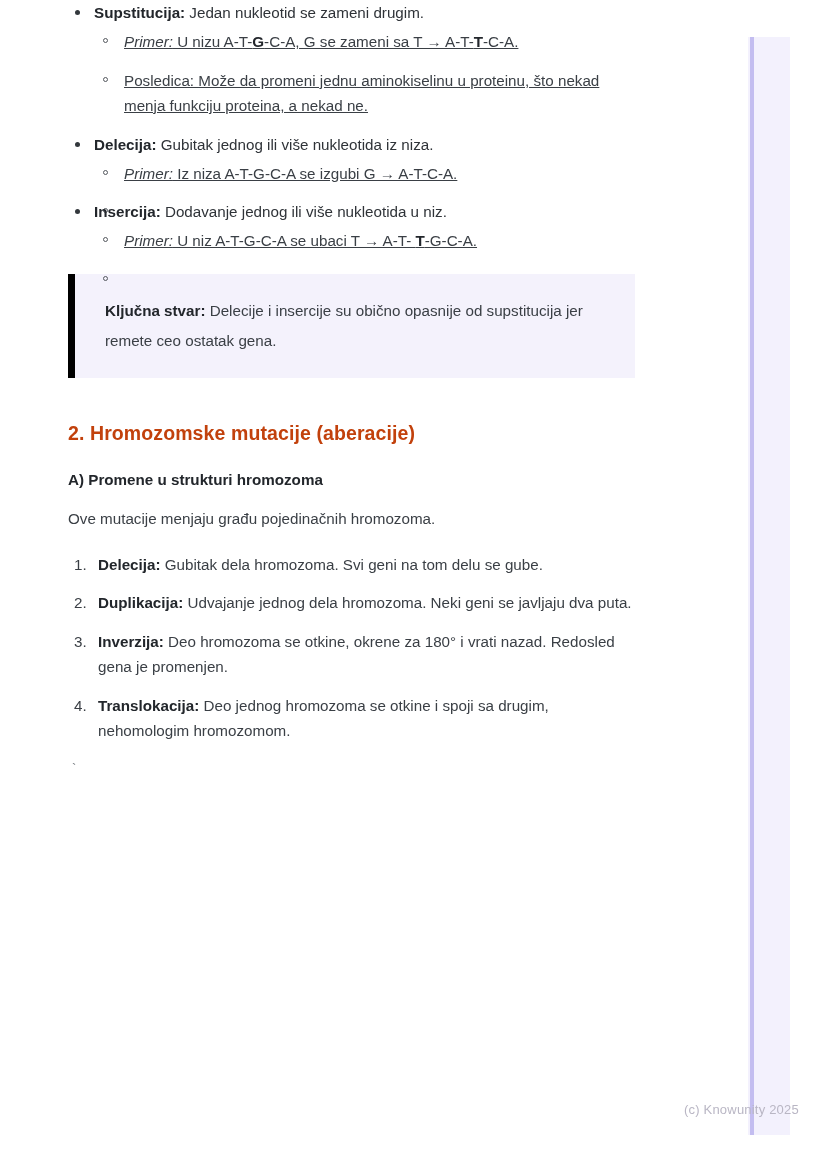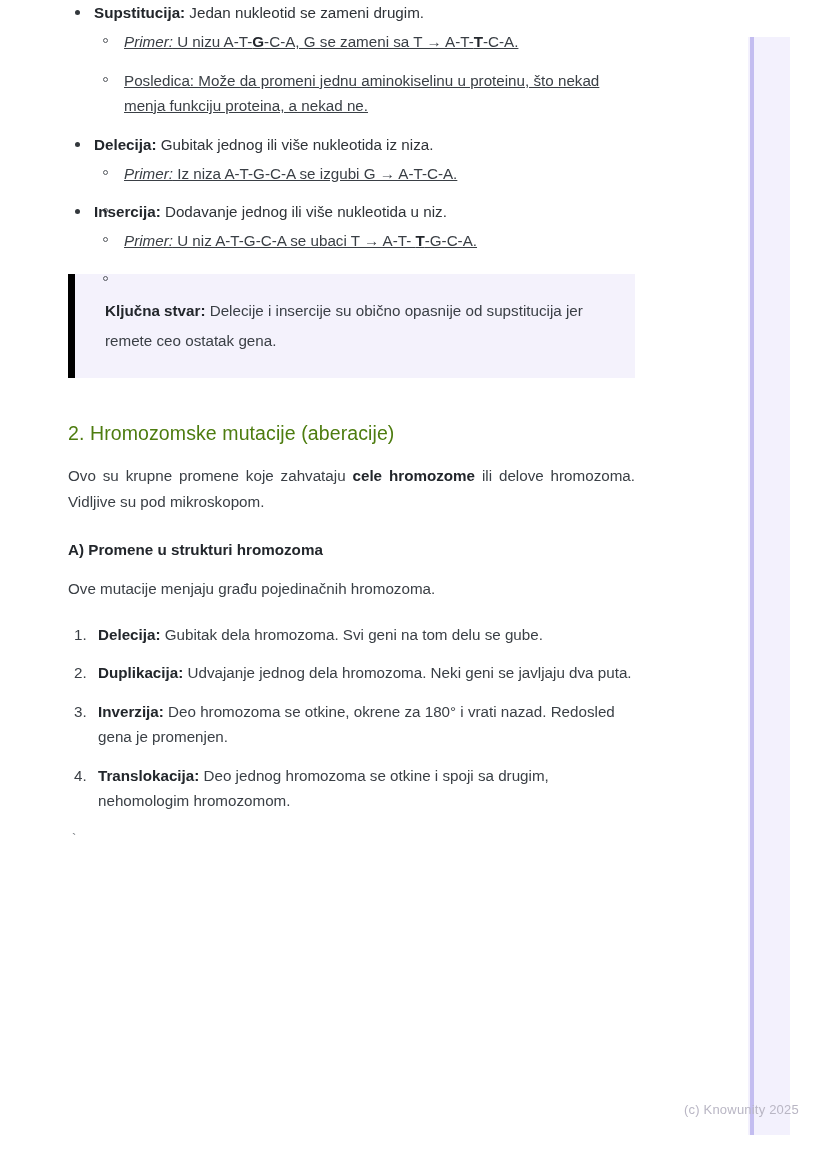--- a/index.html
+++ b/index.html
@@ -103,22 +103,22 @@
     margin: 0;
     font-size: 15.2px;
     line-height: 30px;
     color: #3a3f45;
   }
 
   
   h2#section-heading {
     margin: 44px 0 0 0;
     font-size: 19.5px;
-    font-weight: normal;
-    color: #4d7c0f;
+    font-weight: bold;
+    color: #c2410c;
     letter-spacing: 0.1px;
   }
   p.body {
     font-size: 15.2px;
     line-height: 26px;
     color: #3a3f45;
     margin: 18px 0 0 0;
   }
   p.body.justify { text-align: justify; }
   h3.subheading {
@@ -224,21 +224,20 @@
     </li>
 
   </ul>
 
   <div id="callout">
     <p><strong>Ključna stvar:</strong><span> Delecije i insercije su obično opasnije od supstitucija jer remete ceo ostatak gena.</span></p>
   </div>
 
   <h2 id="section-heading">2. Hromozomske mutacije (aberacije)</h2>
 
-  <p class="body justify"><span>Ovo su krupne promene koje zahvataju </span><strong>cele hromozome</strong><span> ili delove hromozoma. Vidljive su pod mikroskopom.</span></p>
 
   <h3 class="subheading">A) Promene u strukturi hromozoma</h3>
 
   <p class="body">Ove mutacije menjaju građu pojedinačnih hromozoma.</p>
 
   <ol class="numlist">
     <li><strong>Delecija:</strong><span> Gubitak dela hromozoma. Svi geni na tom delu se gube.</span></li>
     <li><strong>Duplikacija:</strong><span> Udvajanje jednog dela hromozoma. Neki geni se javljaju dva puta.</span></li>
     <li><strong>Inverzija:</strong><span> Deo hromozoma se otkine, okrene za 180° i vrati nazad. Redosled gena je promenjen.</span></li>
     <li><strong>Translokacija:</strong><span> Deo jednog hromozoma se otkine i spoji sa drugim, nehomologim hromozomom.</span></li>

